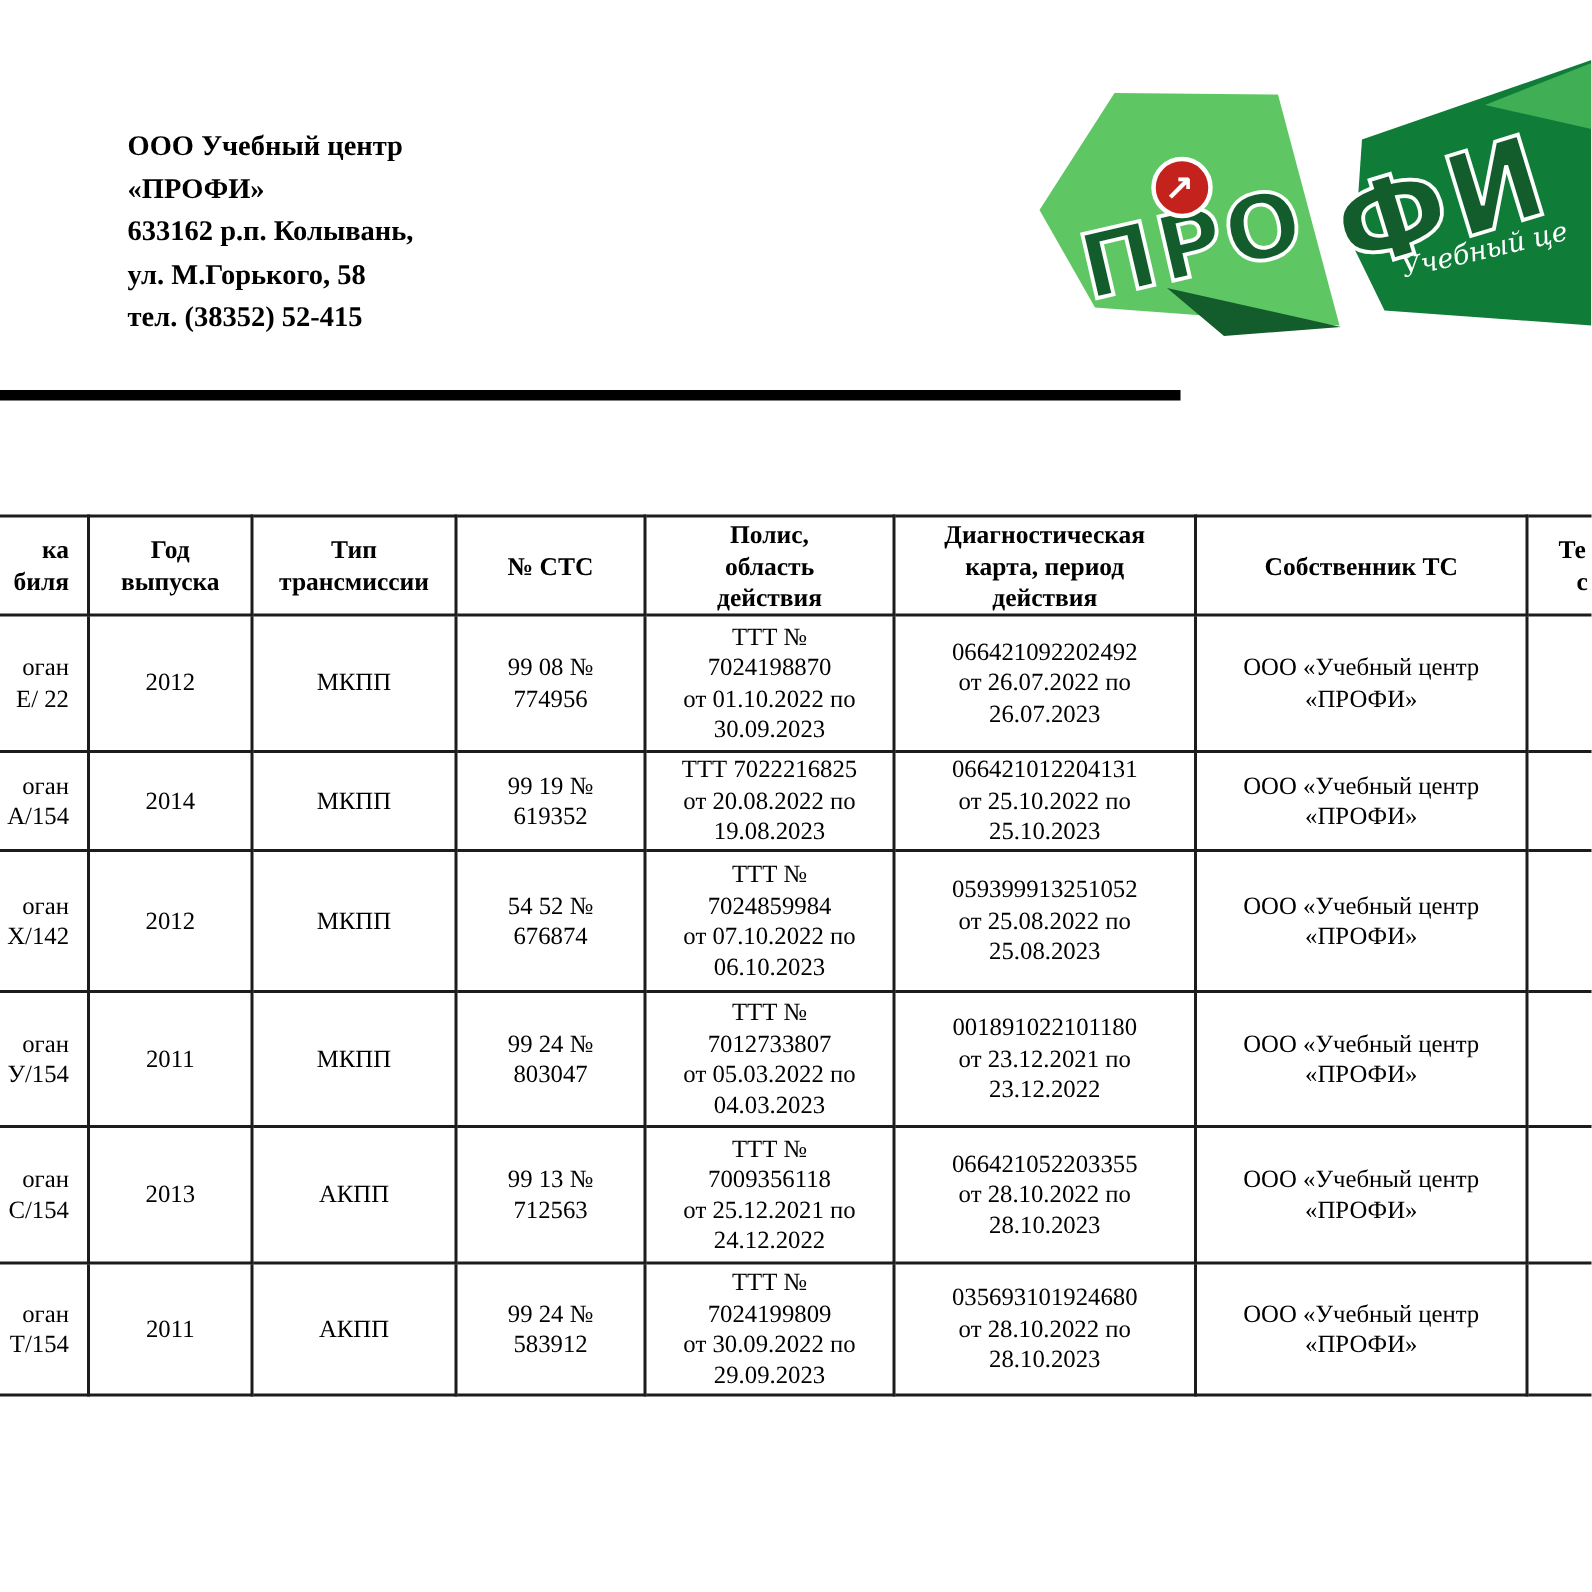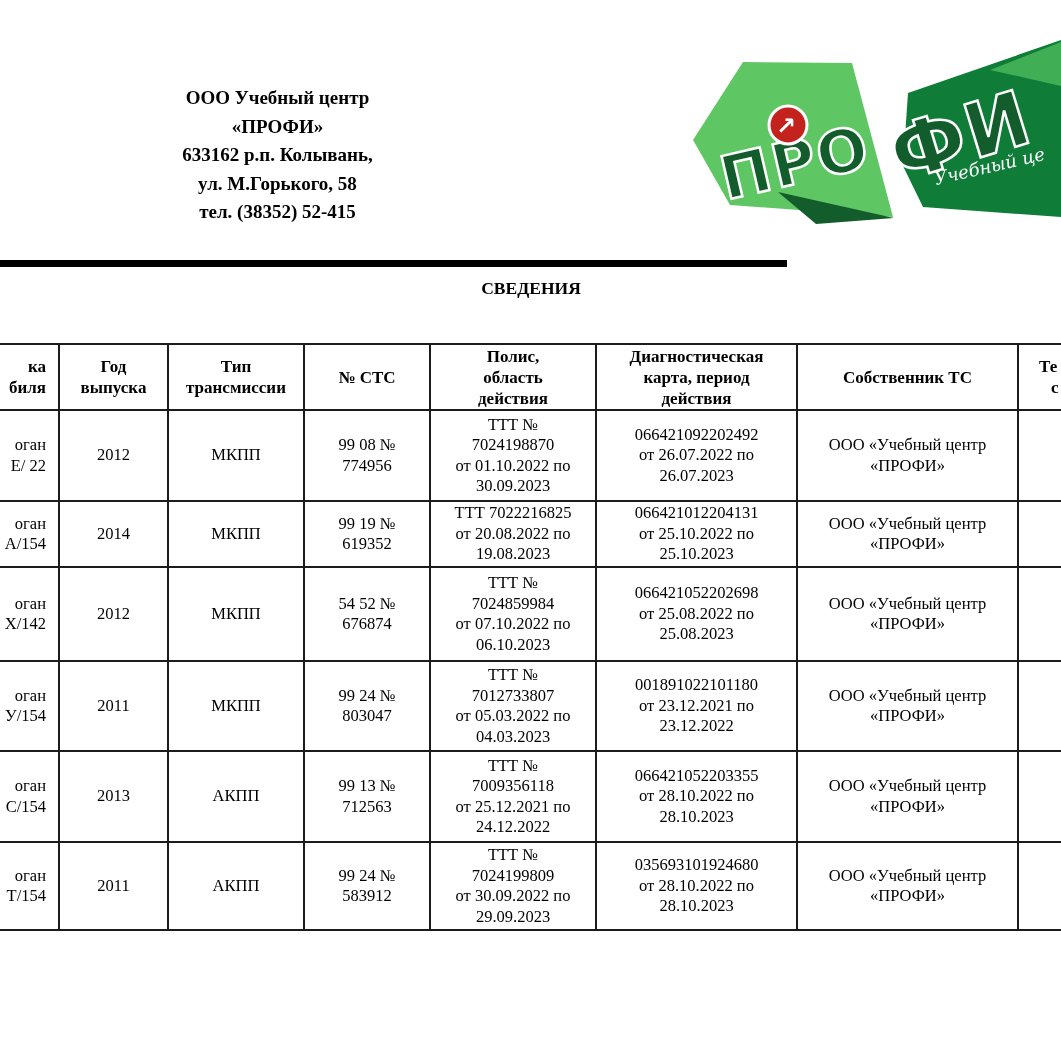--- a/index.html
+++ b/index.html
@@ -3,21 +3,21 @@
 <meta charset="utf-8">
 <style>
   html,body { margin:0; padding:0; }
   body {
     width:1061px; height:1061px; position:relative; overflow:hidden;
     background:#ffffff; color:#000;
     font-family:"Liberation Serif","DejaVu Serif",serif;
   }
   .letterhead {
     position:absolute; top:84px; left:85px; width:385px;
-    text-align:center; font-weight:bold; font-size:19px; line-height:28.5px;
+    text-align:left; font-weight:bold; font-size:19px; line-height:28.5px;
   }
   .logo { position:absolute; top:30px; left:690px; width:371px; height:210px; }
   .rule { position:absolute; top:260px; left:0; width:787px; height:7px; background:#000; }
   .doc-title {
     position:absolute; top:277px; left:250px; width:562px;
     text-align:center; font-weight:bold; font-size:17.5px; line-height:22px;
   }
   .veh-table {
     position:absolute; top:343px; left:-62px;
     border-collapse:collapse; table-layout:fixed; width:1199px;
@@ -59,21 +59,20 @@
     <text x="210" y="152" transform="rotate(-17 210 152)" font-family="DejaVu Sans, sans-serif" font-weight="bold" font-size="76" stroke-width="2.5" letter-spacing="2" stroke="#ffffff" fill="#135c2b">ФИ</text>
     <circle cx="98" cy="95" r="19" stroke="#ffffff" stroke-width="3" fill="#c4231d"></circle>
     <text x="86" y="104" font-family="DejaVu Sans, sans-serif" font-weight="bold" font-size="24" fill="#ffffff">↗</text>
     <text x="246" y="155" transform="rotate(-13 246 155)" font-family="DejaVu Serif, serif" font-style="italic" font-size="18" fill="#ffffff">Учебный це</text>
   </svg>
 </div>
 
 <div class="rule"></div>
 
 <div class="doc-title">
-  <div>СВЕДЕНИЯ</div>
 </div>
 
 <table class="veh-table">
   <colgroup>
     <col style="width:120px">
       <col style="width:109px">
       <col style="width:136px">
       <col style="width:126px">
     <col style="width:166px">
       <col style="width:201px">
@@ -183,21 +182,21 @@
         <div>54 52 №</div>
         <div>676874</div>
       </td>
       <td>
         <div>ТТТ №</div>
         <div>7024859984</div>
         <div>от 07.10.2022 по</div>
         <div>06.10.2023</div>
       </td>
       <td>
-        <div>066421052202698</div>
+        <div>059399913251052</div>
         <div>от 25.08.2022 по</div>
         <div>25.08.2023</div>
       </td>
       <td>
         <div>ООО «Учебный центр</div>
         <div>«ПРОФИ»</div>
       </td>
       <td class="col-last"></td>
     </tr>
     <tr>

